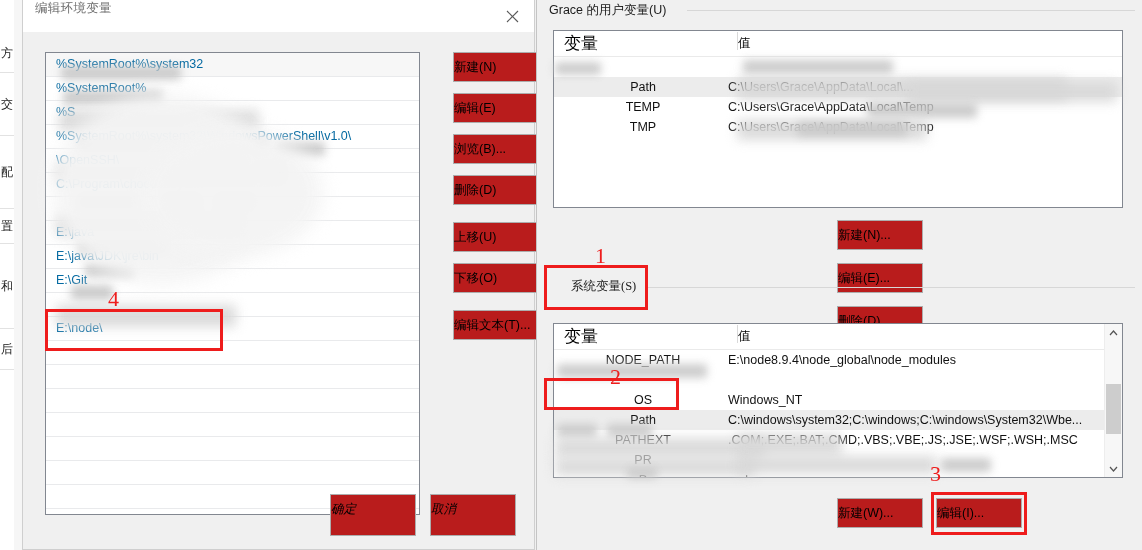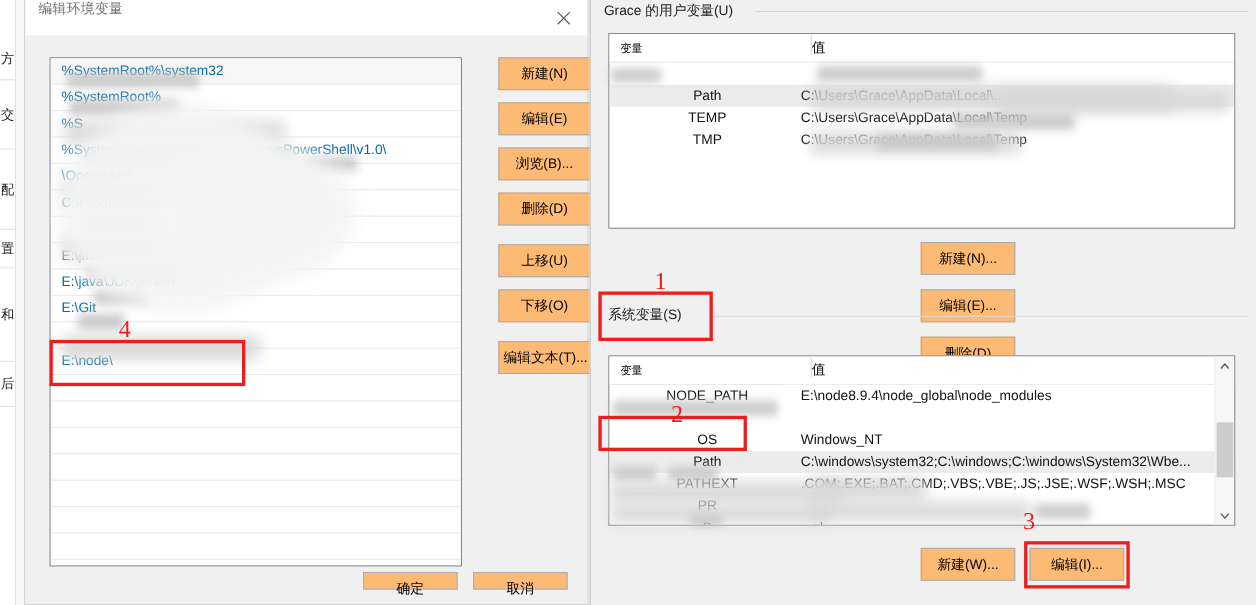--- a/index.html
+++ b/index.html
@@ -58,32 +58,32 @@
     border-bottom:1px solid #e9eaec;
     padding-left:10px;font-size:12.5px;color:#0369a1;
     white-space:nowrap;overflow:hidden;position:relative;
   }
   .path-row.first{background:#f7f7f7;}
   .side-buttons{
     position:absolute;left:430px;top:20px;width:84px;
   }
   .btn{
     display:block;width:84px;height:30px;
-    background:#fdba74;border:1px solid #adadad;
+    background:#b91c1c;border:1px solid #adadad;
     font-family:"Liberation Sans","DejaVu Sans",sans-serif;
-    font-size:12.5px;color:#000;text-align:center;line-height:28px;
+    font-size:12.5px;color:#000;text-align:left;line-height:28px;
     box-sizing:border-box;margin-bottom:11px;
     white-space:nowrap;
   }
   .btn.gap-top{margin-top:17px;}
   .bottom-buttons{
     position:absolute;left:0;right:0;bottom:13px;
     display:flex;justify-content:flex-end;padding-right:18px;
   }
-  .bottom-buttons .btn{margin:0 0 0 14px;width:86px;height:16px;}
+  .bottom-buttons .btn{margin:0 0 0 14px;width:86px;height:42px;font-style:italic;}
   
   .right-panel{
     position:absolute;left:536px;top:0;width:606px;height:550px;
     background:#f0f0f0;border-left:1px solid #c4c4c4;
   }
   .group{position:absolute;left:0;right:0;}
   .group-label{
     position:absolute;font-size:12.5px;color:#1a1a1a;background:#f0f0f0;
     padding:0 4px;z-index:3;white-space:nowrap;
   }
@@ -91,21 +91,21 @@
     position:absolute;left:6px;right:8px;border-top:1px solid #d7d7d7;
   }
   .var-table{
     position:absolute;background:#ffffff;
     border:1px solid #828790;box-sizing:border-box;overflow:hidden;
   }
   .var-head{
     display:flex;height:25px;align-items:center;
     border-bottom:1px solid #eaeaea;background:#ffffff;
   }
-  .var-head .col-var{width:168px;padding-left:10px;font-size:10px;}
+  .var-head .col-var{width:168px;padding-left:10px;font-size:17px;}
   .var-head .col-val{padding-left:6px;font-size:12.5px;}
   .var-row{
     display:flex;height:20px;align-items:center;font-size:12.5px;color:#111;
     white-space:nowrap;overflow:hidden;position:relative;
   }
   .var-row.selected{background:#ececec;}
   .var-row .col-var{width:168px;padding-left:10px;box-sizing:border-box;overflow:hidden;text-align:center;}
   .var-row .col-val{padding-left:6px;box-sizing:border-box;overflow:hidden;}
   .scrollbar{
     position:absolute;right:0;top:0;bottom:0;width:17px;
@@ -272,21 +272,21 @@
   <div class="blur soft" style="left:200px;top:120px;width:190px;height:20px;"></div>
   <div class="blur" style="left:260px;top:122px;width:110px;height:14px;"></div>
 
   <div class="table-buttons" style="left:300px;top:220px;flex-direction:column;">
     <div class="btn">新建(N)...</div>
     <div class="btn">编辑(E)...</div>
     <div class="btn">删除(D)</div>
   </div>
 
   <div class="group" style="top:265px;">
-    <div class="group-label" style="left:12px;top:13px;">系统变量(S)</div>
+    <div class="group-label" style="left:30px;top:13px;font-family:Liberation Serif, serif;">系统变量(S)</div>
     <div class="group-line" style="top:22px;left:110px;"></div>
   </div>
 
   <div class="redbox" style="left:7px;top:265px;width:104px;height:45px;"></div>
   <div class="rednum" style="left:58px;top:245px;">1</div>
 
   <div class="var-table" style="left:16px;top:323px;width:570px;height:155px;">
     <div class="var-head">
       <div class="col-var">变量</div>
       <div class="col-val">值</div>

